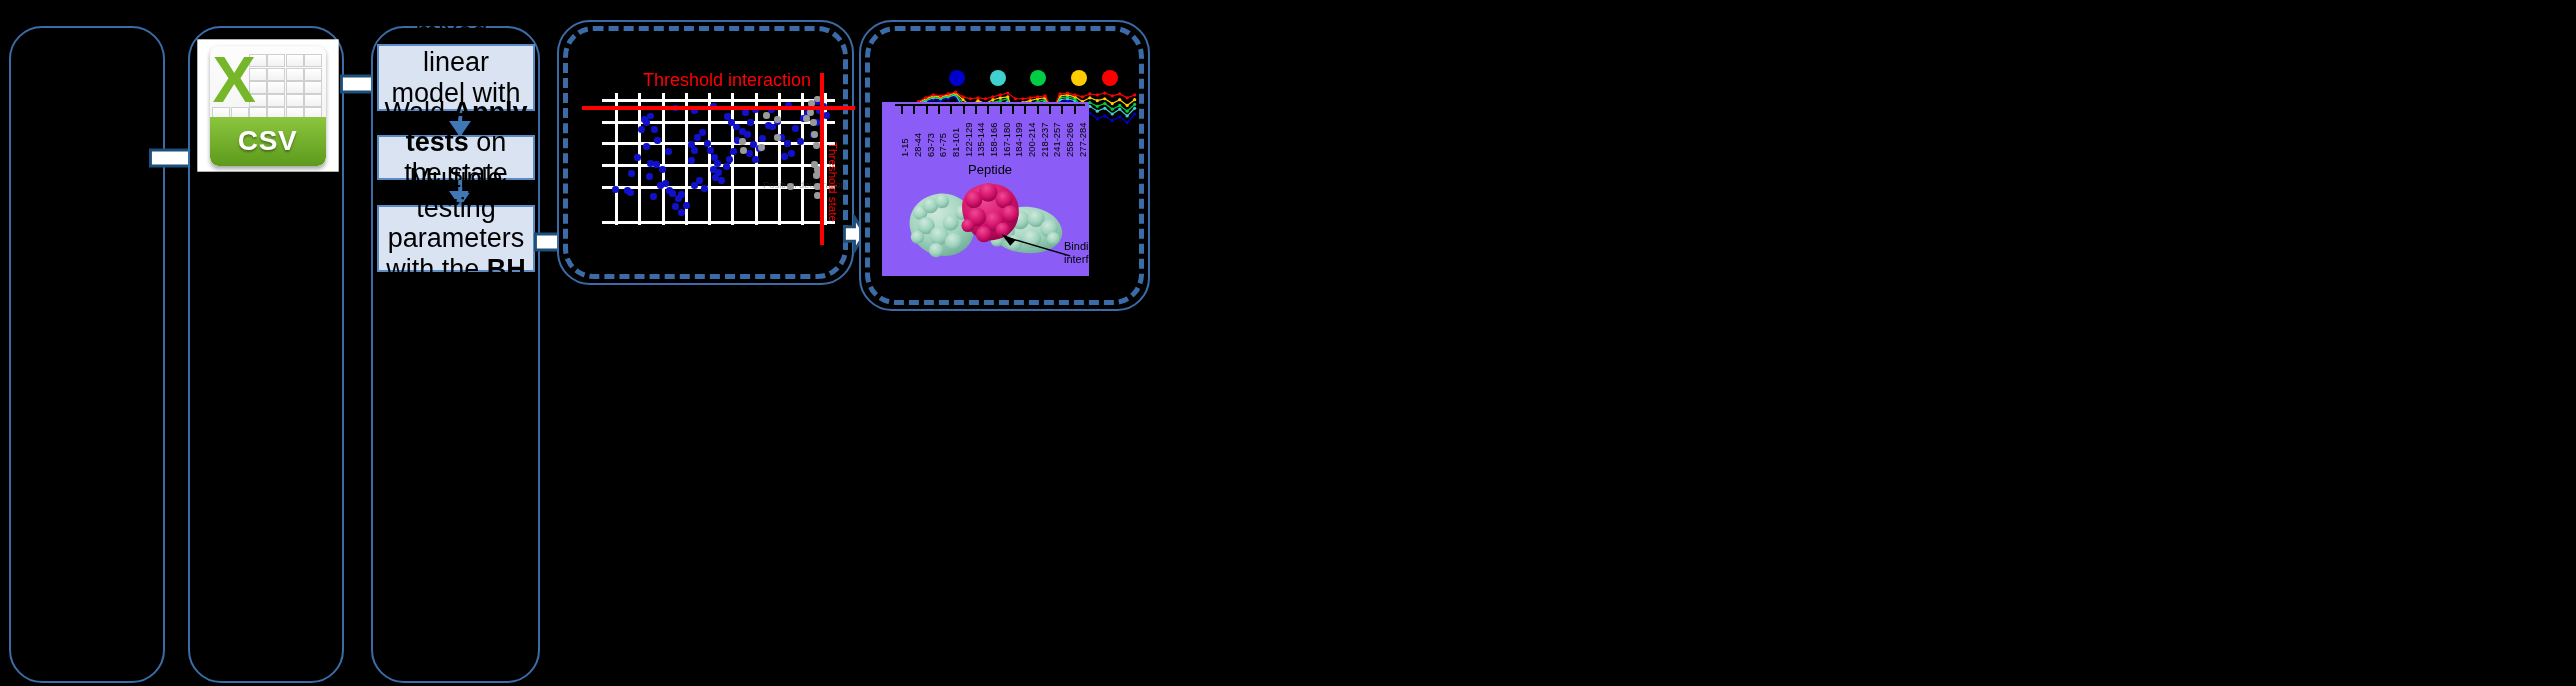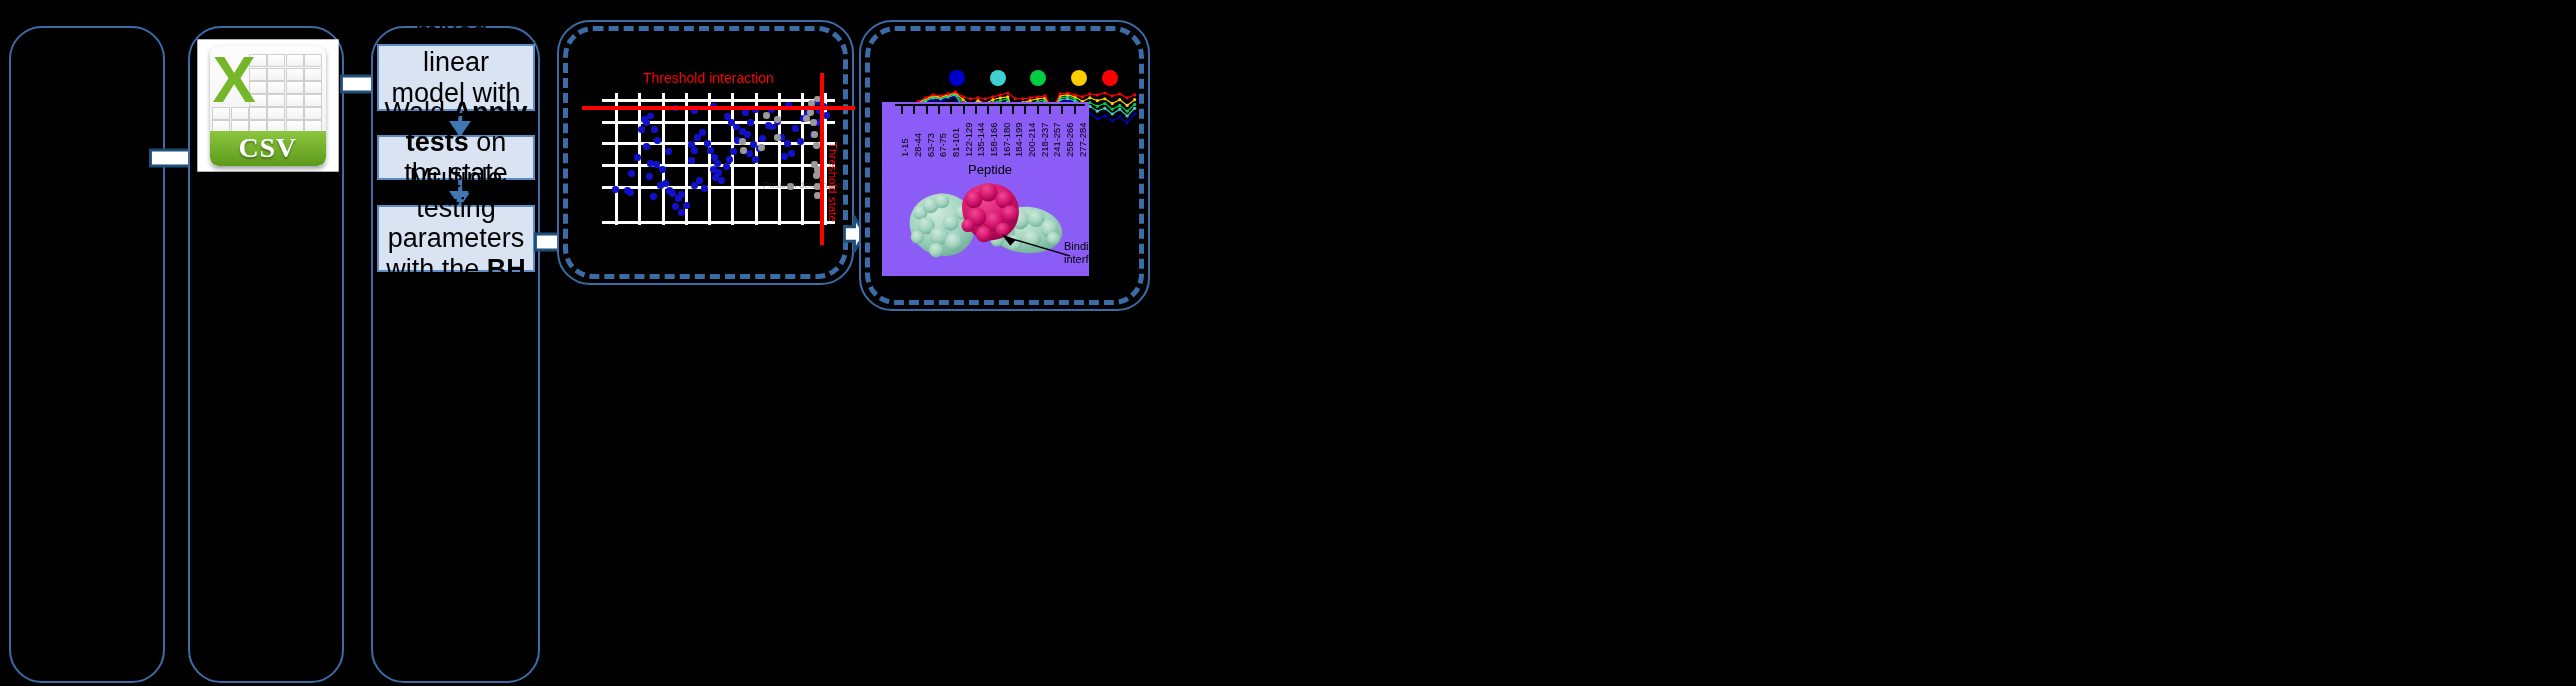--- a/index.html
+++ b/index.html
@@ -116,21 +116,21 @@
         <div class="cell" style="left:76px;top:61px;width:18px;height:13px;"></div>
         <div class="cell" style="left:94px;top:61px;width:18px;height:13px;"></div>
         <div class="cell" style="left:2.9px;top:74px;width:18px;height:13px;"></div>
         <div class="cell" style="left:21px;top:74px;width:18px;height:13px;"></div>
         <div class="cell" style="left:39px;top:74px;width:18px;height:13px;"></div>
         <div class="cell" style="left:57px;top:74px;width:18px;height:13px;"></div>
         <div class="cell" style="left:76px;top:74px;width:18px;height:13px;"></div>
         <div class="cell" style="left:94px;top:74px;width:18px;height:13px;"></div>
       </div>
       <div class="csv-x" style="left:2.9px;top:1.5px;font-size:65px;">X</div>
-      <div class="csv-band" style="height:35px;font-family:Liberation Serif, serif;">
+      <div class="csv-band" style="height:49px;">
         <span style="font-size:28px;">CSV</span>
       </div>
     </div>
   </div>
 
   <div class="blockarrow" style="left:340px;top:60px;width:80px;height:48px;">
     <svg viewBox="0 0 110 66" preserveAspectRatio="none">
       <path d="M2,22 L70,22 L70,4 L107,33 L70,62 L70,44 L2,44 Z" fill="#ffffff" stroke="#1f4e79" stroke-width="4"></path>
     </svg>
   </div>
@@ -172,21 +172,21 @@
 
   <div class="blockarrow" style="left:534px;top:218px;width:80px;height:48px;">
     <svg viewBox="0 0 110 66" preserveAspectRatio="none">
       <path d="M2,22 L70,22 L70,4 L107,33 L70,62 L70,44 L2,44 Z" fill="#ffffff" stroke="#1f4e79" stroke-width="4"></path>
     </svg>
   </div>
 
   <div class="panel" style="left:557px;top:20.4px;width:297px;height:265px;"></div>
   <div class="panel-dash-inner" style="left:563px;top:26px;width:285px;height:253px;"></div>
 
-  <div class="thr-label" style="left:643px;top:70px;font-size:14px;">Threshold interaction</div>
+  <div class="thr-label" style="left:643px;top:70px;font-size:18px;">Threshold interaction</div>
 
   <div class="scatter" style="left:602px;top:93px;width:233px;height:132px;">
     <div class="plotarea">
 
       <div class="gl v" style="left:13px;"></div>
       <div class="gl v" style="left:36px;"></div>
       <div class="gl v" style="left:60px;"></div>
       <div class="gl v" style="left:83px;"></div>
       <div class="gl v" style="left:106px;"></div>
       <div class="gl v" style="left:129px;"></div>

